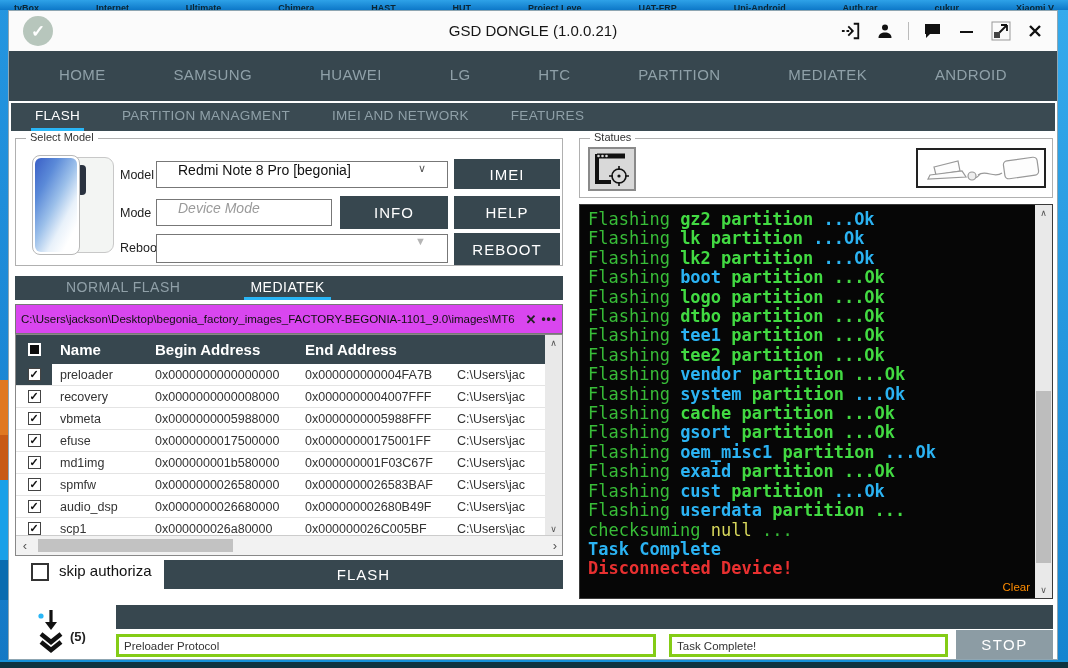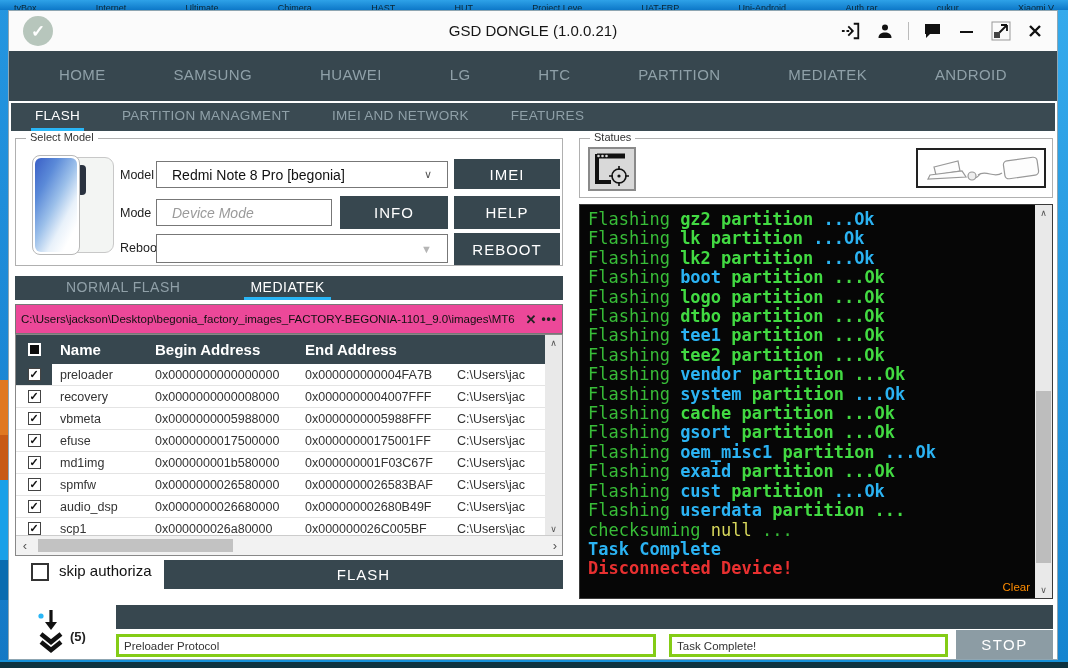--- a/index.html
+++ b/index.html
@@ -3,21 +3,21 @@
 <meta charset="utf-8">
 <style>
   * { margin:0; padding:0; box-sizing:border-box; }
   body { font-family:"Liberation Sans", sans-serif; background:#0d3340; }
   #screen { position:relative; width:1068px; height:668px; overflow:hidden;
             background:linear-gradient(180deg,#2496e0 0%,#1a86d4 60%,#1478c4 100%); }
 
   
   #taskbar { position:absolute; left:0; top:0; width:1068px; height:10px;
              background:linear-gradient(#2ea2e8,#0d78c8); display:flex; justify-content:space-between;
-             padding:2px 14px; overflow:hidden; }
+             padding:2px 14px; overflow:hidden;font-weight:bold; }
   #taskbar span { font-size:9px; line-height:12px; color:#0a2533; white-space:nowrap; }
   .desk-frag { position:absolute; width:8px; }
   #bottom-strip { position:absolute; left:0; bottom:0; width:1068px; height:8px;
                   background:#0d3340; border-top:2px solid #1590d8; }
   #right-strip { position:absolute; right:0; top:10px; width:10px; height:650px;
                  background:linear-gradient(180deg,#35aaec,#1584d0); }
 
   
   #win { position:absolute; left:8px; top:10px; width:1050px; height:650px;
          background:#fff; border:1px solid #8fa6b2; }
@@ -61,21 +61,21 @@
                  border:1px solid #c8c8c8; border-radius:9px; }
   #phone .cam { position:absolute; left:8px; top:7px; width:9px; height:30px; background:#2a3340;
                 border-radius:4px; }
   #phone .front { position:absolute; left:0; top:0; width:48px; height:100px; background:#fff;
                   border:1px solid #b8b8b8; border-radius:8px; padding:2px; }
   #phone .scr { width:100%; height:100%; border-radius:6px;
                 background:linear-gradient(118deg,#3a5fc6 0%,#5b8ad8 25%,#9cc0ea 48%,#e8f1fa 68%,#ffffff 85%); }
 
   .fld-label { position:absolute; font-size:12.5px; color:#222; }
   .inputbox { position:absolute; border:1px solid #777; background:#fff; font-size:14px; color:#111;
-              display:flex; align-items:center; padding:0 15px; }
+              display:flex; padding:0 21px; }
   .inputbox .chev { margin-left:auto; color:#555; font-size:11px; }
   .inputbox .chev.gray { color:#b5b5b5; }
   .placeholder { color:#9a9a9a; font-style:italic; }
   .btn { position:absolute; background:#37474F; color:#fff; font-size:15px; letter-spacing:1px;
          display:flex; align-items:center; justify-content:center; cursor:default; }
 
   
   #statues-icon { position:absolute; left:8px; top:8px; width:48px; height:44px; background:#d9d9d9;
                   border:2px solid #8a8a8a; display:flex; align-items:center; justify-content:center; }
   #conn-box { position:absolute; right:6px; top:9px; width:130px; height:40px; border:2px solid #222;
@@ -100,21 +100,21 @@
 
   
   #flash-tabs { position:absolute; left:6px; top:265px; width:548px; height:24px; background:#37474F;
                 display:flex; gap:58px; padding-left:45px; }
   .ftab { color:#90a0a8; font-size:14px; letter-spacing:.5px; display:flex; align-items:center;
           border-bottom:3px solid transparent; padding:0 6px; }
   .ftab.active { color:#fff; border-bottom-color:#29B6F6; }
 
   
   #path-row { position:absolute; left:6px; top:293px; width:548px; height:30px; border:1px solid #777;
-              display:flex; align-items:center; padding:12px 5px; background:#ec4899; }
+              display:flex; align-items:center; padding:12px 5px; background:#d946ef; }
   #path-text { flex:1; font-size:11.5px; color:#111; white-space:nowrap; overflow:hidden; }
   #path-clear { font-size:13px; font-weight:bold; color:#222; margin:0 5px; }
   #path-browse { font-size:12px; font-weight:bold; color:#222; letter-spacing:1px; }
 
   
   #ptable { position:absolute; left:6px; top:323px; width:548px; height:222px; border:1px solid #888;
             background:#fff; overflow:hidden; }
   #thead { position:absolute; left:0; top:0; right:17px; height:29px; background:#37474F; color:#fff;
            display:flex; align-items:center; font-size:15px; font-weight:600; }
   .hc { padding-left:8px; }

